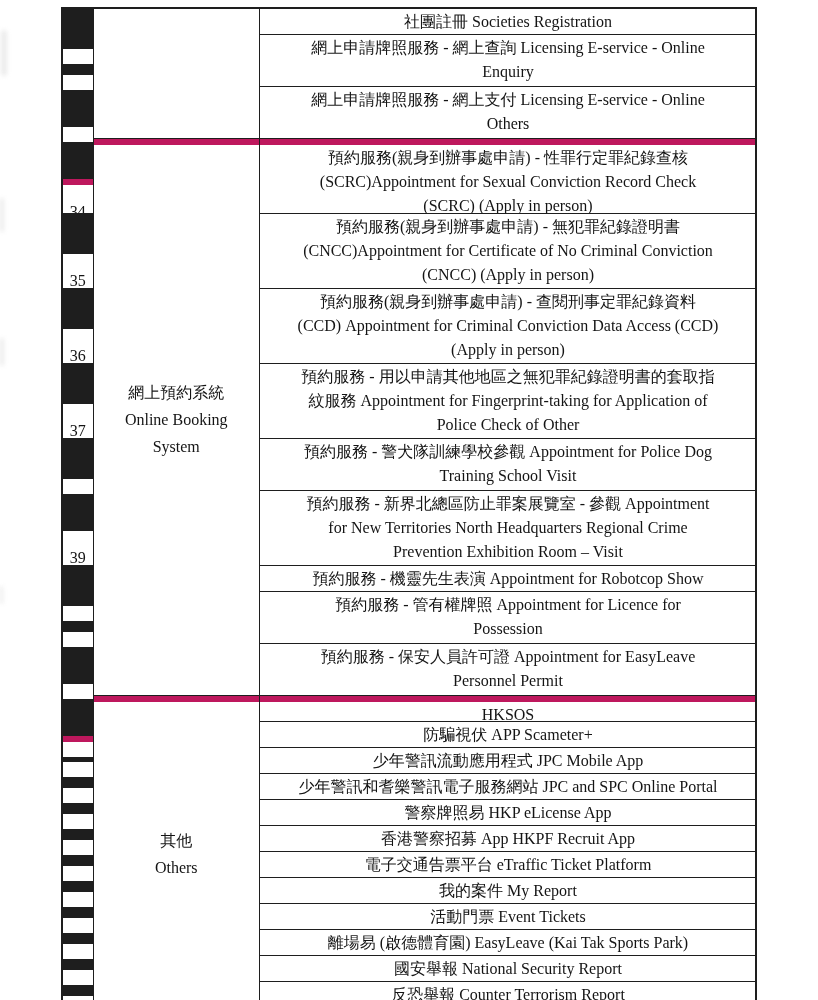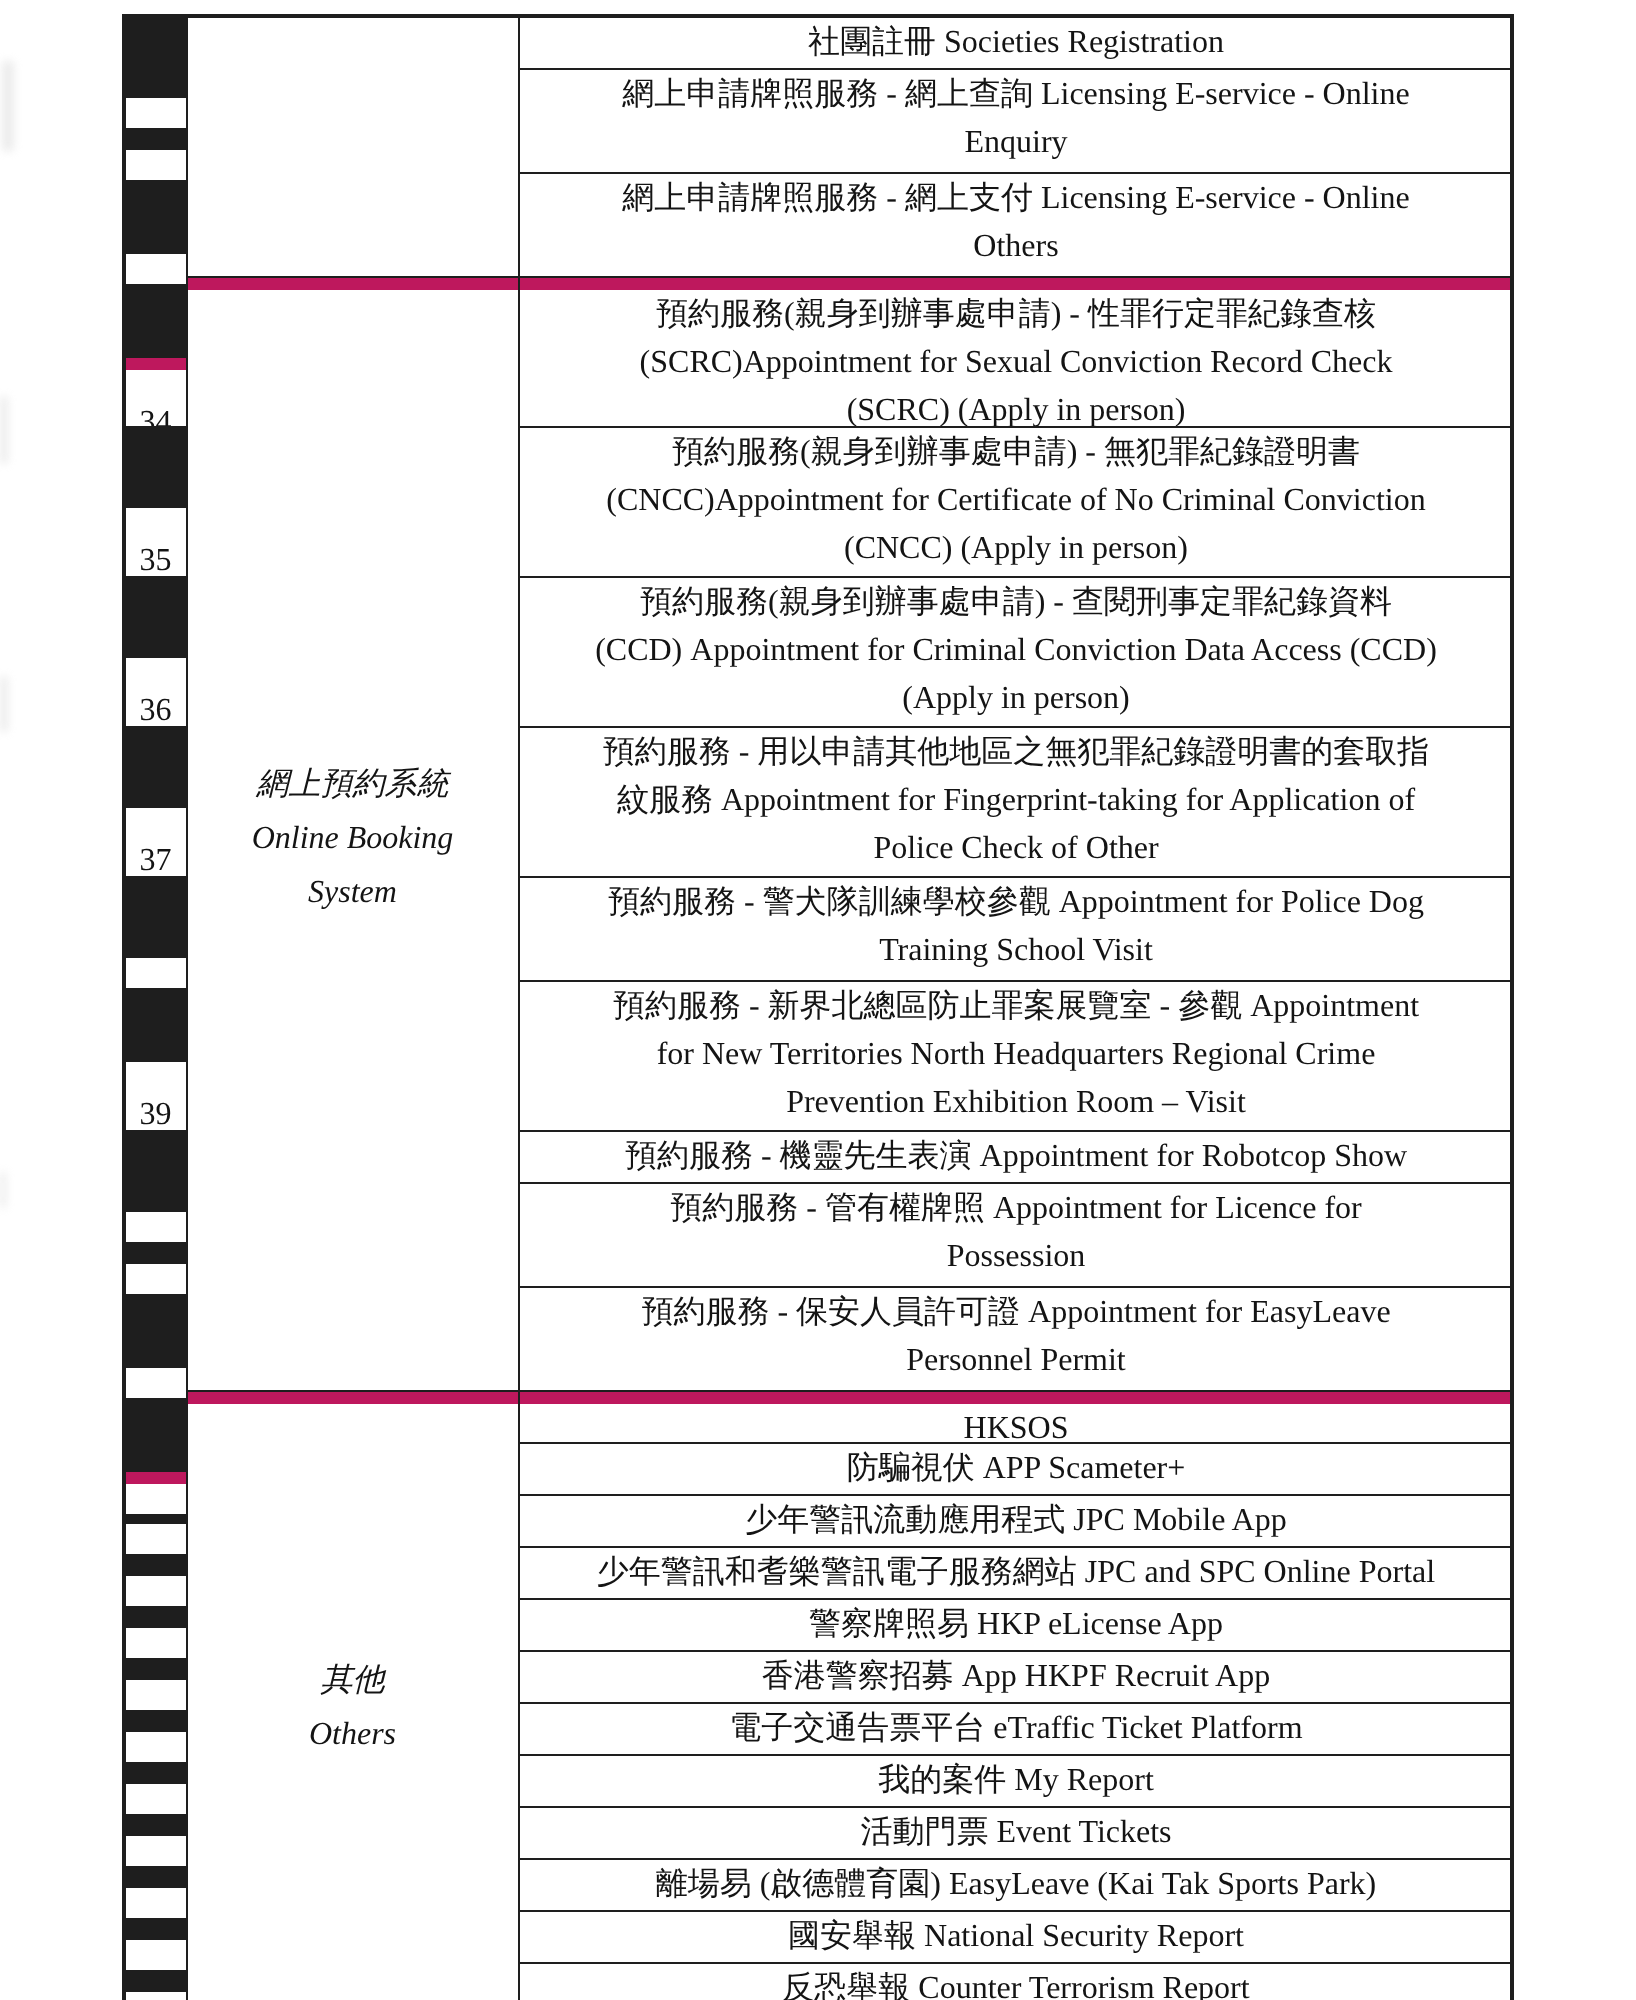--- a/index.html
+++ b/index.html
@@ -17,21 +17,21 @@
     border:2px solid #1e1e1e;
   }
   .row{display:contents;}
   .cell{
     background:#ffffff;color:#141414;
     font-size:16px;overflow:hidden;
   }
   .no{grid-column:1;text-align:center;line-height:24px;padding-top:15px;margin-top:40px;}
   .cat{
     grid-column:2;display:flex;align-items:center;justify-content:center;
-    text-align:center;white-space:pre-line;line-height:27px;font-style:italic;
+    text-align:center;white-space:pre-line;line-height:27px;
   }
   .desc{
     grid-column:3;padding:1px 6px 0 7px;
     line-height:24px;white-space:pre-line;text-align:center;
   }
   .span3{grid-row:span 3;}
   .span9{grid-row:span 9;}
   .span12{grid-row:span 12;}
   
   .st{border-top:6px solid #be185d;}

